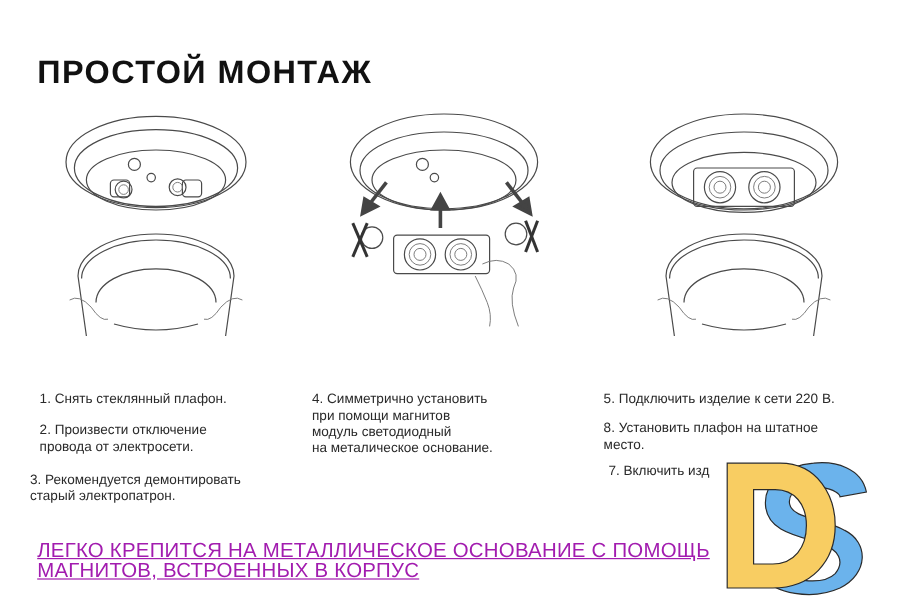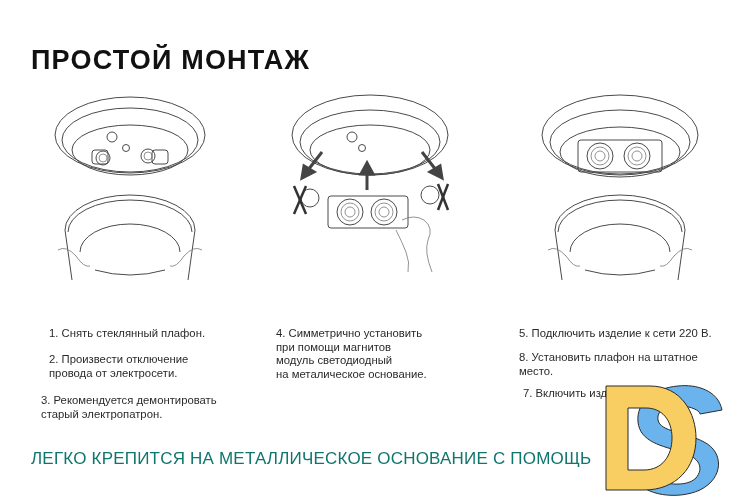--- a/index.html
+++ b/index.html
@@ -1,20 +1,20 @@
 <!DOCTYPE html>
 <html><head>
 <meta charset="utf-8">
 <style>
   html, body { margin:0; padding:0; background:#ffffff; }
   body { width:750px; height:500px; position:relative; overflow:hidden; font-family:"Liberation Sans", sans-serif; color:#1a1a1a; }
   .title { position:absolute; left:31px; top:33px; font-size:27px; font-weight:bold; letter-spacing:1.2px; color:#111;margin-top:12px; }
   .illus { position:absolute; }
-  .step { position:absolute; font-size:11.3px; line-height:13.5px; color:#2a2a2a; white-space:pre-line;margin-left:16px; }
-  .footer { position:absolute; left:31px; top:450px; font-size:17px; line-height:17px; color:#0f766e; letter-spacing:0.2px; }
+  .step { position:absolute; font-size:11.3px; line-height:13.5px; color:#2a2a2a; white-space:pre-line; }
+  .footer { position:absolute; left:31px; top:450px; font-size:17px; line-height:17px; color:#a21caf; letter-spacing:0.2px;text-decoration:underline; }
   .footer div { white-space:nowrap; }
   .logo { position:absolute; left:600px; top:380px; width:130px; height:118px; }
   .line { fill:none; stroke:#4a4a4a; stroke-width:1; }
   .lineL { fill:none; stroke:#777; stroke-width:0.8; }
 </style>
 </head>
 <body>
 
 <div class="title">ПРОСТОЙ МОНТАЖ</div>
 
@@ -108,18 +108,19 @@
     при помощи магнитов
     модуль светодиодный
     на металическое основание.</div>
 <div class="step" style="left:503px;top:327px">5. Подключить изделие к сети 220 В.</div>
 <div class="step" style="left:503px;top:351px">8. Установить  плафон на штатное
     место.</div>
 <div class="step" style="left:507px;top:387px">7. Включить изд</div>
 
 <div class="footer">
   <div>ЛЕГКО КРЕПИТСЯ НА МЕТАЛЛИЧЕСКОЕ ОСНОВАНИЕ С ПОМОЩЬ</div>
+  <div>МАГНИТОВ, ВСТРОЕННЫХ В КОРПУС</div>
 </div>
 
 <svg class="logo" viewBox="0 0 130 118">
   <path fill="#6BB3EC" stroke="#2b2b2b" stroke-width="1" d="M122 30 C118 10 96 4 78 6 C54 8 36 22 38 42 C40 62 62 66 82 72 C100 78 104 88 96 98 C86 108 62 104 50 98 L34 98 C44 116 78 120 100 110 C124 98 124 72 104 62 C86 52 60 52 58 40 C56 28 72 24 84 26 C96 28 100 32 100 34 Z"></path>
   <path fill="#F8CD62" stroke="#2b2b2b" stroke-width="1" d="M6 6 L50 6 C82 6 96 34 96 58 C96 88 76 110 44 110 L6 110 Z M28 28 L28 90 L44 90 C62 90 72 76 72 58 C72 40 62 28 46 28 Z" fill-rule="evenodd"></path>
 </svg>
 
 </body></html>

